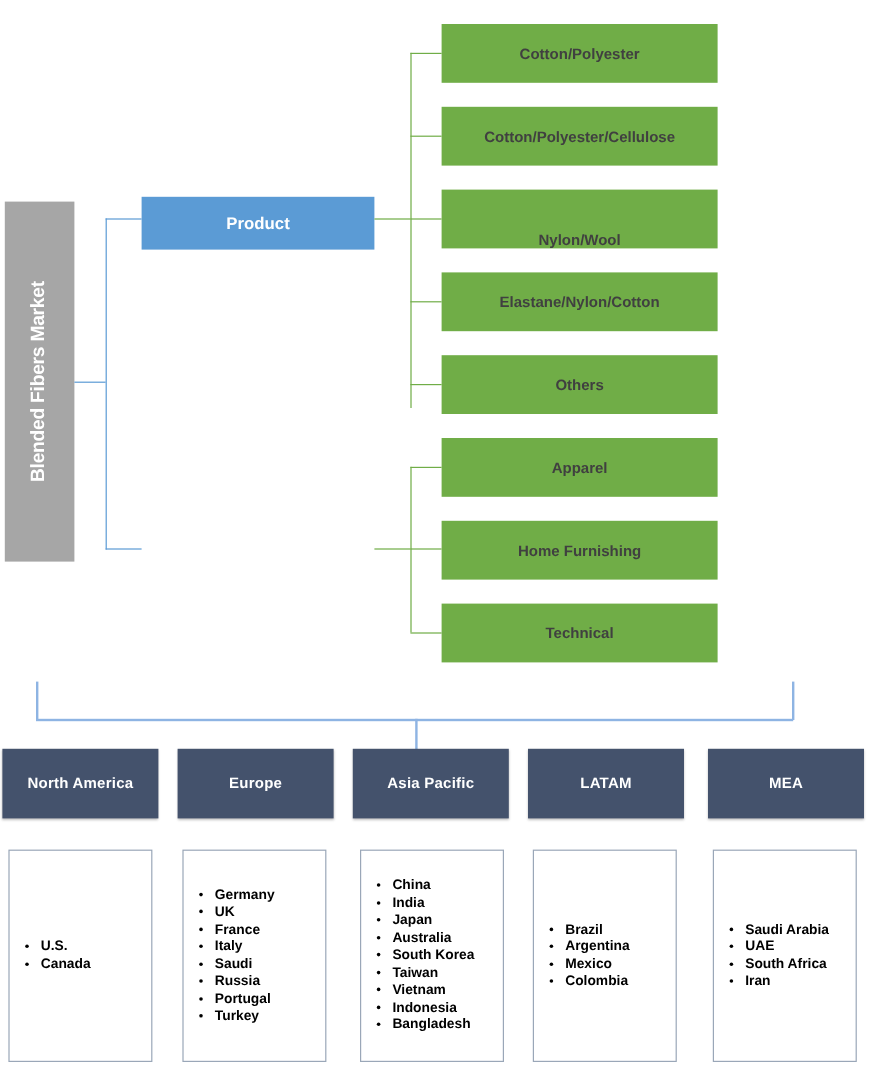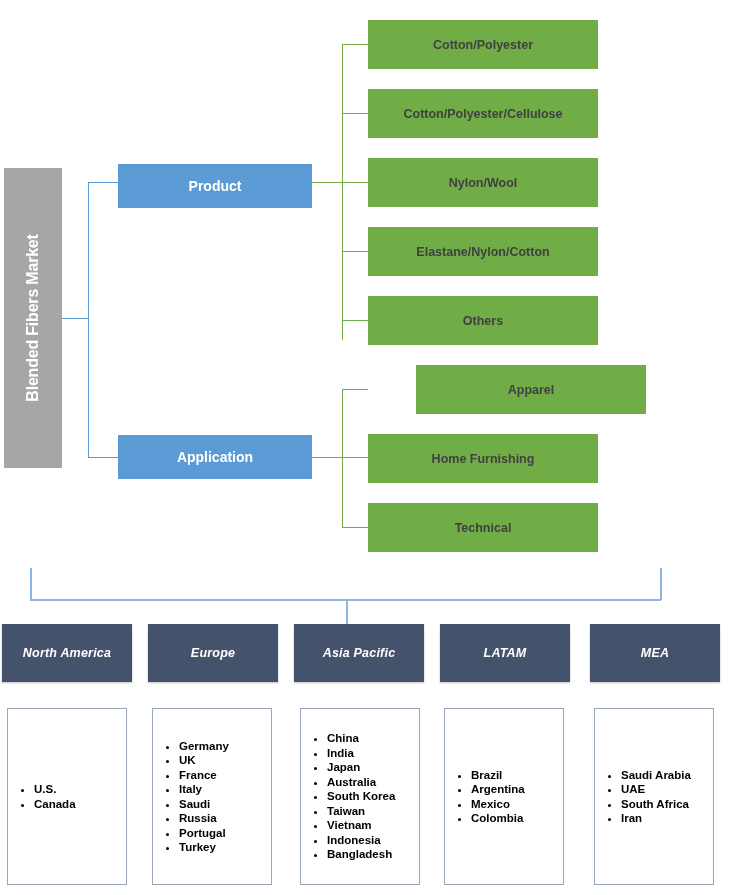--- a/index.html
+++ b/index.html
@@ -82,21 +82,20 @@
   .region-head {
     position: absolute;
     top: 624px;
     width: 130px;
     height: 58px;
     background: #44526c;
     display: flex;
     align-items: center;
     justify-content: center;
     box-shadow: 0 1px 2px rgba(0,0,0,0.25);
-    font-style: italic;
   }
   .region-head .region-label {
     color: #ffffff;
     font-size: 12.5px;
     font-weight: bold;
     letter-spacing: 0.2px;
   }
 
   
   .region-body {
@@ -144,55 +143,52 @@
   </div>
 
   <div class="ln ln-blue-h" style="left:62px; top:318px; width:26px;"></div>
   <div class="ln ln-blue-v" style="left:88px; top:182px; height:276px;"></div>
   <div class="ln ln-blue-h" style="left:88px; top:182px; width:30px;"></div>
   <div class="ln ln-blue-h" style="left:88px; top:457px; width:30px;"></div>
 
   <div class="cat-box" id="cat-product">
     <span class="cat-label">Product</span>
   </div>
-  <div class="cat-box" id="cat-application">
-    <span class="cat-label">Application</span>
-  </div>
 
   <div class="ln ln-green-h" style="left:312px; top:182px; width:30px;"></div>
   <div class="ln ln-green-v" style="left:342px; top:44px; height:296px;"></div>
   <div class="ln ln-green-h" style="left:342px; top:44px; width:26px;"></div>
   <div class="ln ln-green-h" style="left:342px; top:113px; width:26px;"></div>
   <div class="ln ln-green-h" style="left:342px; top:182px; width:26px;"></div>
   <div class="ln ln-green-h" style="left:342px; top:251px; width:26px;"></div>
   <div class="ln ln-green-h" style="left:342px; top:320px; width:26px;"></div>
 
   <div class="leaf-box" style="top:20px;">
     <span class="leaf-label">Cotton/Polyester</span>
   </div>
   <div class="leaf-box" style="top:89px;">
     <span class="leaf-label">Cotton/Polyester/Cellulose</span>
   </div>
-  <div class="leaf-box" style="top:158px;">
+  <div class="leaf-box" style="top:158px;align-items:flex-end;">
     <span class="leaf-label">Nylon/Wool</span>
   </div>
   <div class="leaf-box" style="top:227px;">
     <span class="leaf-label">Elastane/Nylon/Cotton</span>
   </div>
   <div class="leaf-box" style="top:296px;">
     <span class="leaf-label">Others</span>
   </div>
 
   <div class="ln ln-green-h" style="left:312px; top:457px; width:30px;"></div>
   <div class="ln ln-green-v" style="left:342px; top:389px; height:138px;"></div>
   <div class="ln ln-green-h" style="left:342px; top:389px; width:26px;"></div>
   <div class="ln ln-green-h" style="left:342px; top:457px; width:26px;"></div>
   <div class="ln ln-green-h" style="left:342px; top:527px; width:26px;"></div>
 
-  <div class="leaf-box" style="top:365px;margin-left:48px;">
+  <div class="leaf-box" style="top:365px;">
     <span class="leaf-label">Apparel</span>
   </div>
   <div class="leaf-box" style="top:434px;">
     <span class="leaf-label">Home Furnishing</span>
   </div>
   <div class="leaf-box" style="top:503px;">
     <span class="leaf-label">Technical</span>
   </div>
 
   <div class="ln ln-reg-v" style="left:30px; top:568px; height:32px;"></div>

